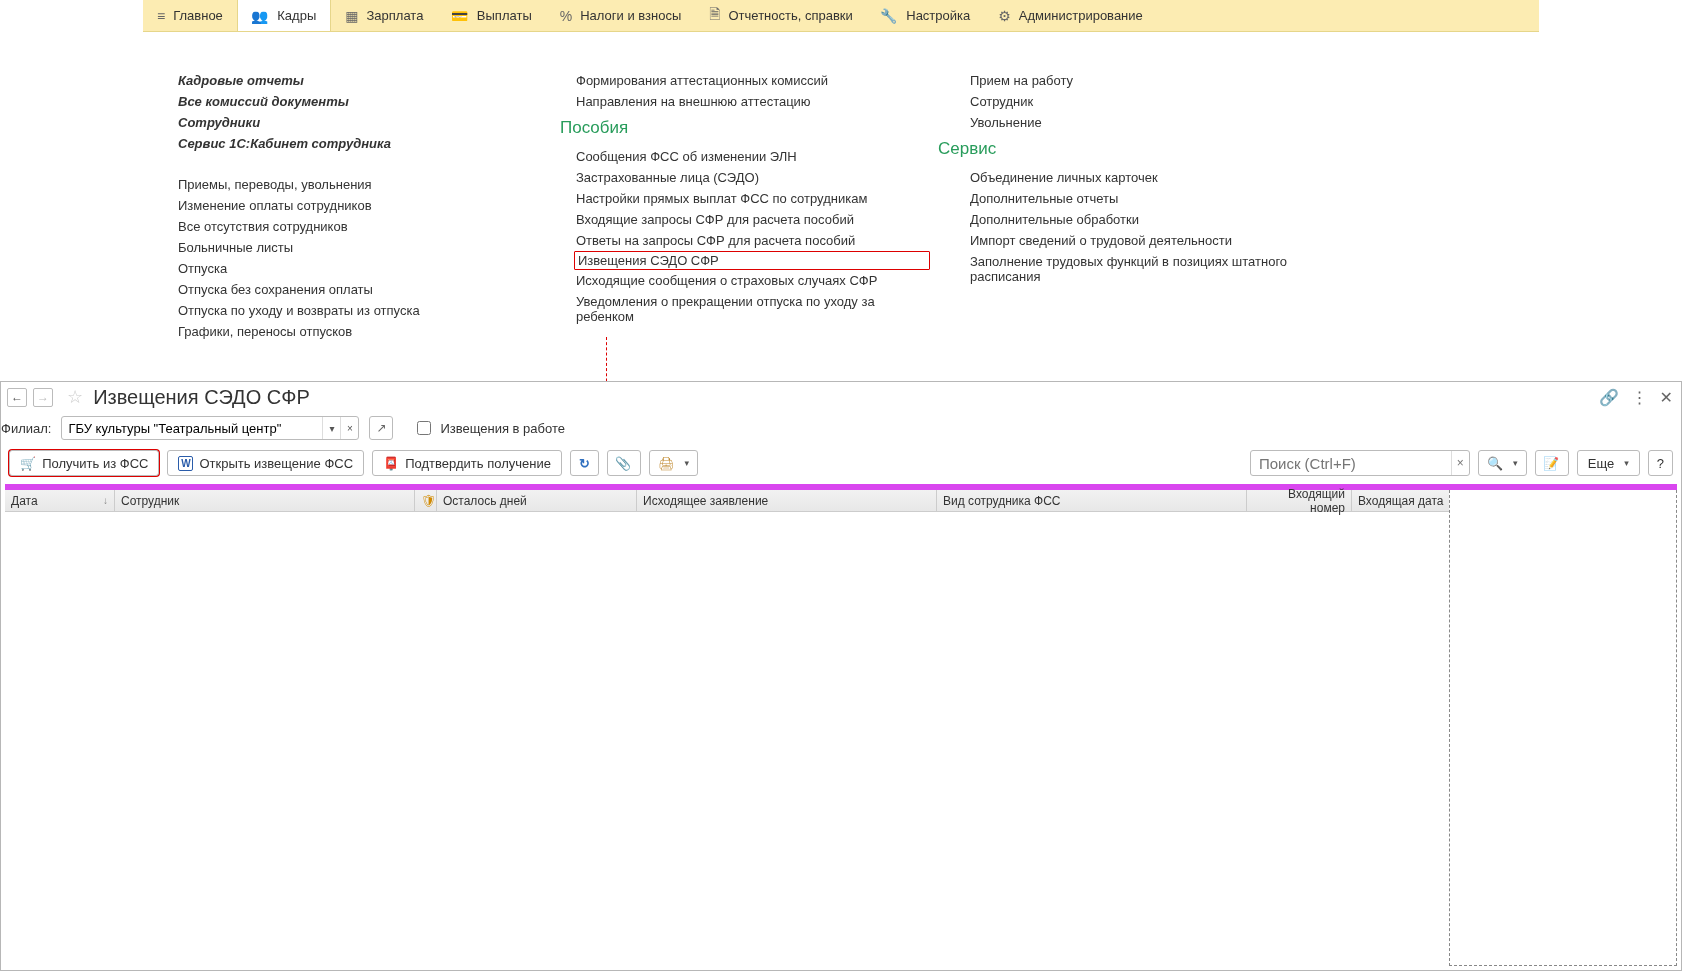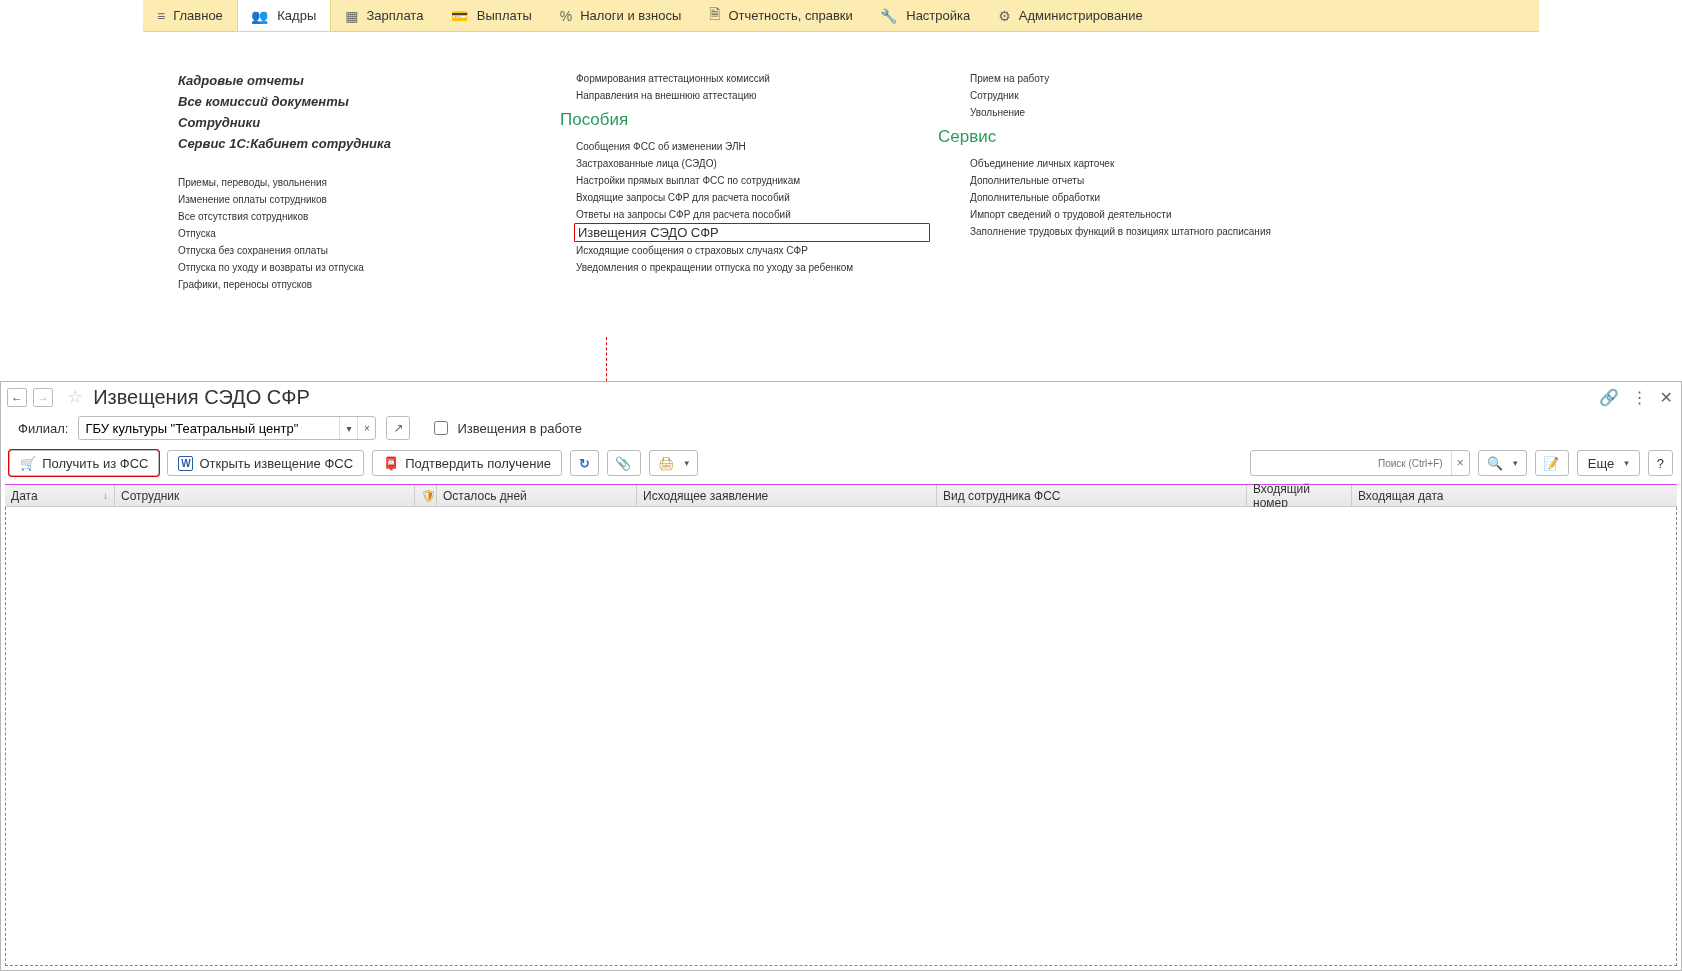--- a/index.html
+++ b/index.html
@@ -48,21 +48,21 @@
     gap: 24px;
     padding: 38px 0 0 178px;
   }
   .col { display: flex; flex-direction: column; }
   .col .head { padding: 3px 0; text-decoration: none; font-weight: 700; color: #333; font-style: italic; }
   .col a.link, .col span.link {
     color: #333;
     text-decoration: none;
     padding: 3px 0;
     display: block;
-    font-size: 10px;
+    font-size: 13px;
     cursor: pointer;
   }
   .col .section {
     color: #289c5b;
     font-size: 17px;
     padding: 6px 0 8px 0;
     display: block;
   }
   .col.sub .link { padding-left: 16px; }
   .col .highlight {
@@ -123,21 +123,21 @@
   .win-title .star { font-size: 18px; color: #ccc; margin: 0 4px 0 8px; cursor:pointer;}
   .win-title h1 { margin: 0; font-size: 20px; font-weight: 400; }
   .win-title .right { margin-left: auto; display: flex; align-items: center; gap: 12px; }
   .win-title .right .iconbtn { font-size: 16px; color: #666; cursor: pointer; }
 
   
   .filter-row {
     display: flex;
     align-items: center;
     gap: 10px;
-    padding: 6px 17px;
+    padding: 6px 0;
   }
   .filter-row label { color: #333; }
   .combo {
     display: flex;
     border: 1px solid #bbb;
     border-radius: 3px;
     height: 24px;
   }
   .combo input {
     border: none; outline: none;
@@ -188,43 +188,42 @@
   .tbtn.iconly { padding: 0 8px; }
   .toolbar .spacer-flex { flex: 1; }
   .searchbox {
     display: flex;
     border: 1px solid #bbb;
     border-radius: 3px;
     height: 26px;
     width: 220px;
   }
   .searchbox input {
-    border: none; outline: none; font-size: 10px; padding: 0 8px;
+    border: none; outline: none; font-size: 15px; padding: 0 8px;
     width: 100%;
     background: transparent;
-    text-align: right;
   }
   .searchbox .clear {
     width: 20px;
     border-left: 1px solid #ddd;
     display: flex; align-items: center; justify-content: center;
     color: #777; font-size: 12px;
     cursor: pointer;
   }
   .tbtn.drop::after {
     content: "▾";
     font-size: 9px; color: #555; margin-left: 4px;
   }
 
   
   .table {
     flex: 1;
-    border-top: 1px solid #d946ef;
+    border-top: 6px solid #d946ef;
     margin: 0 4px 4px 4px;
-    display: flex; flex-direction: column;
+    display: flex; flex-direction: row; text-align: right;
   }
   .thead {
     display: flex;
     background: linear-gradient(#f2f2f2, #e7e7e7);
     border-bottom: 1px solid #ccc;
     height: 22px;
     font-size: 12px;
     color: #333;
   }
   .th {
@@ -299,20 +298,21 @@
 
   <div class="col" style="width:358px">
     <span class="head">Кадровые отчеты</span>
     <span class="head">Все комиссий документы</span>
     <span class="head">Сотрудники</span>
     <span class="head">Сервис 1С:Кабинет сотрудника</span>
     <div class="spacer"></div>
     <span class="link">Приемы, переводы, увольнения</span>
     <span class="link">Изменение оплаты сотрудников</span>
     <span class="link">Все отсутствия сотрудников</span>
+    <span class="link">Больничные листы</span>
     <span class="link">Отпуска</span>
     <span class="link">Отпуска без сохранения оплаты</span>
     <span class="link">Отпуска по уходу и возвраты из отпуска</span>
     <span class="link">Графики, переносы отпусков</span>
   </div>
 
   <div class="col sub" style="width:370px">
     <span class="link">Формирования аттестационных комиссий</span>
     <span class="link">Направления на внешнюю аттестацию</span>
     <span class="section">Пособия</span>

